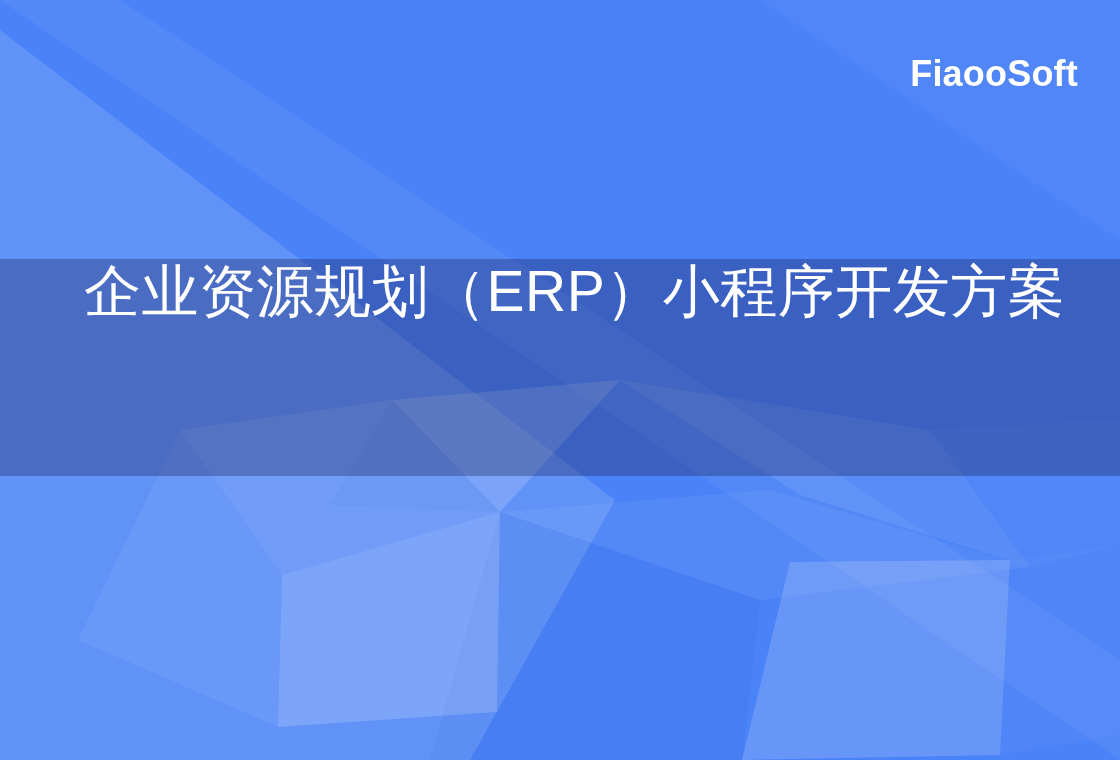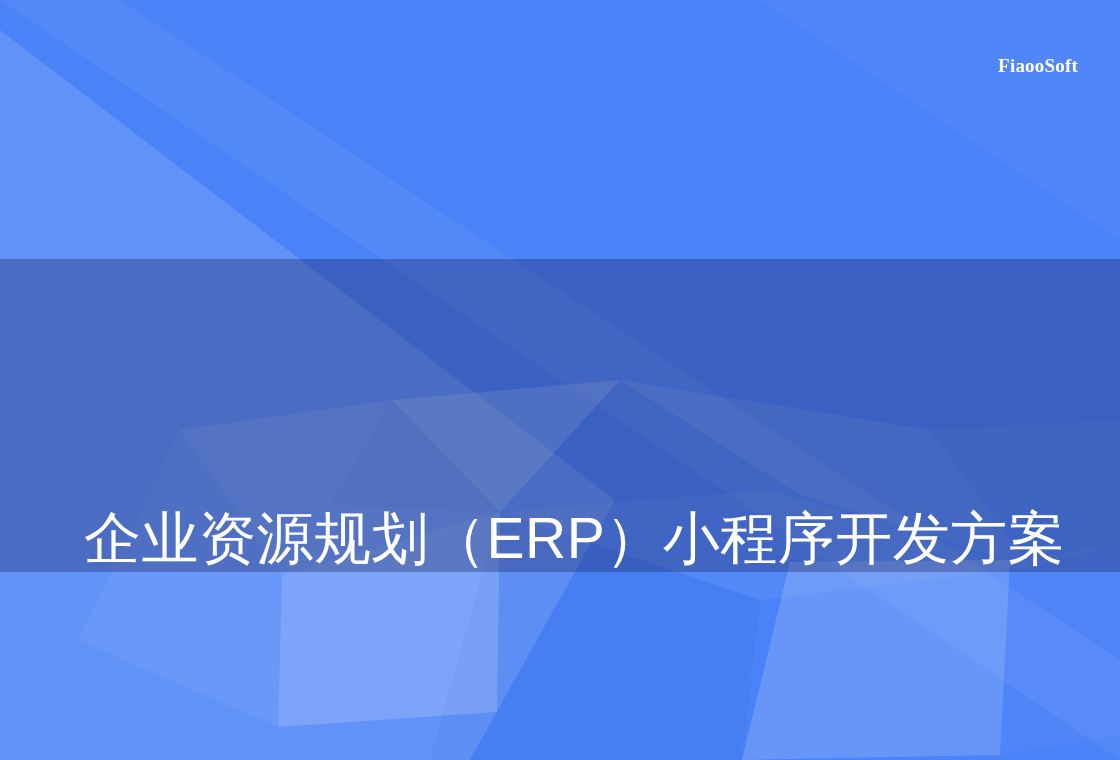--- a/index.html
+++ b/index.html
@@ -29,49 +29,49 @@
     height: 760px;
     display: block;
   }
 
   
   .title-band {
     position: absolute;
     left: 0;
     top: 259px;
     width: 1120px;
-    height: 313px;
+    height: 217px;
     background: rgba(30, 36, 92, 0.34);
     display: flex;
-    align-items: flex-end;
+    align-items: flex-start;
   }
 
   .doc-title {
     margin: 0;
     padding-left: 84px;
     color: #ffffff;
     font-size: 57px;
     font-weight: 400;
     letter-spacing: 0.5px;
     line-height: 1.15;
     white-space: nowrap;
     font-family: "Liberation Sans", "DejaVu Sans", sans-serif;
   }
 
   
   .brand {
     position: absolute;
     right: 42px;
     top: 56px;
     color: #ffffff;
-    font-size: 19px;
+    font-size: 36px;
     font-weight: bold;
     letter-spacing: 0.2px;
     line-height: 1;
-    font-family: Liberation Serif, serif;
+    font-family: Liberation Sans, sans-serif;
   }
 </style>
 </head>
 <body>
 
 <div class="cover">
 
   <svg class="bg-art" viewBox="0 0 1120 760" preserveAspectRatio="none">
 
     <rect x="0" y="0" width="1120" height="760" fill="#4a82f7"></rect>

